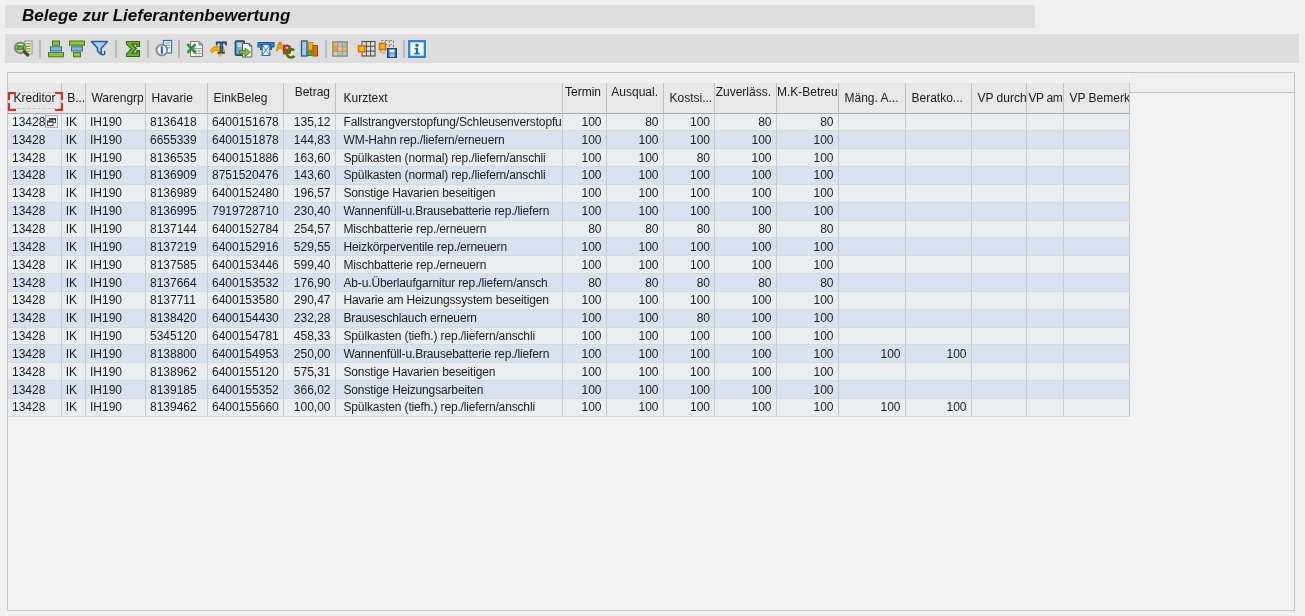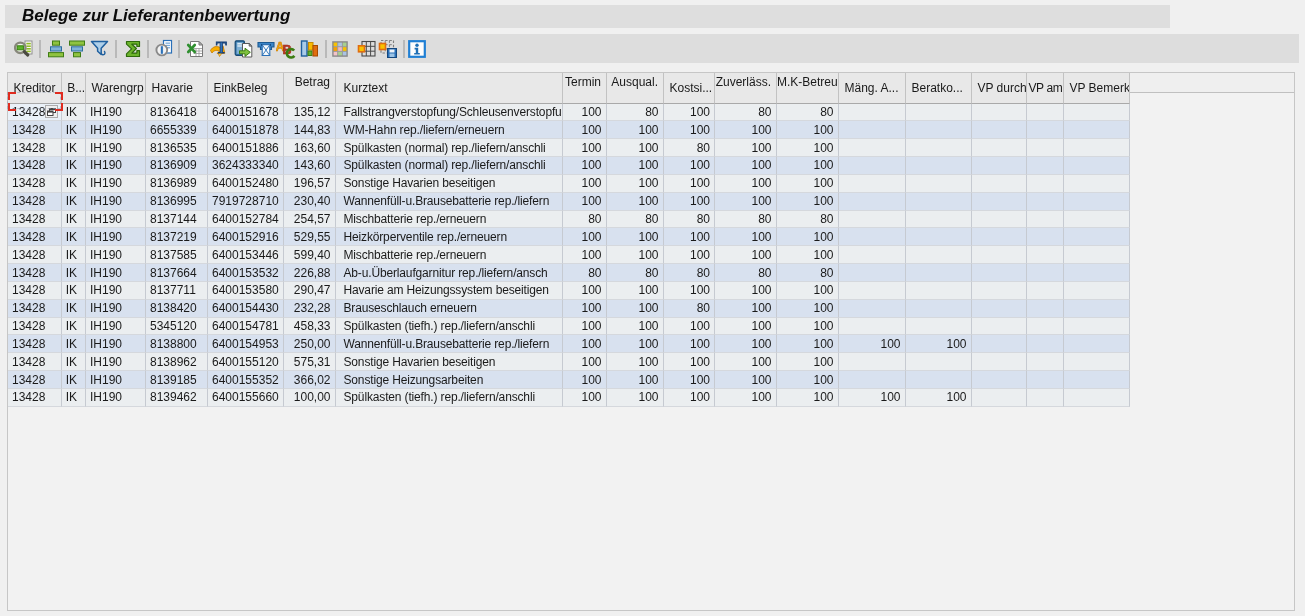--- a/index.html
+++ b/index.html
@@ -1,23 +1,23 @@
 <!DOCTYPE html>
 <html><head><meta charset="utf-8">
 <style>
 html,body{margin:0;padding:0;}
 body{width:1305px;height:616px;background:#f0f0f0;font-family:"Liberation Sans",sans-serif;position:relative;overflow:hidden;}
-.titlebar{position:absolute;left:5px;top:5px;width:1165px;height:23px;background:#dedede;}
+.titlebar{position:absolute;left:5px;top:5px;width:1030px;height:23px;background:#dedede;}
 .title{position:absolute;left:17px;top:0.5px;font-size:17px;font-weight:bold;font-style:italic;color:#0c0c0c;}
 .toolbar{position:absolute;left:5px;top:33.5px;width:1294px;height:29.5px;background:#dddddd;}
 .sep{position:absolute;top:6px;width:2px;height:18px;background:#b9b9b9;}
 .ic{position:absolute;top:5px;width:20px;height:20px;}
 .panel{position:absolute;left:7px;top:72px;width:1285.5px;height:537px;border:1px solid #c6c6c6;background:#f2f2f2;}
 .hdrext{position:absolute;left:1122.0px;top:0;right:0;height:18.5px;background:#efefef;border-bottom:1px solid #c0c0c0;}
-table.alv{position:absolute;left:0;top:0;border-collapse:separate;border-spacing:0;table-layout:fixed;width:1122.0px;font-size:12px;color:#1a1a1a;}
+table.alv{position:absolute;left:0;top:10px;border-collapse:separate;border-spacing:0;table-layout:fixed;width:1122.0px;font-size:12px;color:#1a1a1a;}
 table.alv th{height:17.5px;background:#e8e8e8;font-weight:normal;text-align:left;padding:0 0 0 5.5px;border-right:1px solid #c2c2c2;border-bottom:1px solid #a9a9a9;overflow:hidden;white-space:nowrap;font-size:12px;}
 table.alv th.hr{text-align:right;padding:0 5px 12px 0;}
 table.alv th:nth-child(7),table.alv td:nth-child(7){padding-left:7.5px;}
 table.alv td:nth-child(7){letter-spacing:-0.15px;}
 table.alv td{height:16.85px;padding:0 0 0 4px;border-right:1px solid #c6cad1;border-bottom:1px solid #d5d8dd;overflow:hidden;white-space:nowrap;}
 table.alv td.r{text-align:right;padding:0 4.5px 0 0;}
 tr.odd td{background:#ebeef0;}
 tr.even td{background:#d8e1ef;}
 .lnk{}
 td.kred0{position:relative;background:#eaf1f8 !important;padding:0 0 0 4px;}
@@ -255,21 +255,21 @@
           <td class="r"></td>
           <td></td>
           <td></td>
           <td></td>
         </tr>
 <tr class="even">
           <td>13428</td>
           <td>IK</td>
           <td>IH190</td>
           <td><span class="lnk">8136909</span></td>
-          <td><span class="lnk">3624333340</span></td>
+          <td><span class="lnk">8751520476</span></td>
           <td class="r">143,60</td>
           <td>Spülkasten (normal) rep./liefern/anschli</td>
           <td class="r">100</td>
           <td class="r">100</td>
           <td class="r">100</td>
           <td class="r">100</td>
           <td class="r">100</td>
           <td class="r"></td>
           <td class="r"></td>
           <td></td>
@@ -370,21 +370,21 @@
           <td></td>
           <td></td>
           <td></td>
         </tr>
 <tr class="even">
           <td>13428</td>
           <td>IK</td>
           <td>IH190</td>
           <td><span class="lnk">8137664</span></td>
           <td><span class="lnk">6400153532</span></td>
-          <td class="r">226,88</td>
+          <td class="r">176,90</td>
           <td>Ab-u.Überlaufgarnitur rep./liefern/ansch</td>
           <td class="r">80</td>
           <td class="r">80</td>
           <td class="r">80</td>
           <td class="r">80</td>
           <td class="r">80</td>
           <td class="r"></td>
           <td class="r"></td>
           <td></td>
           <td></td>

